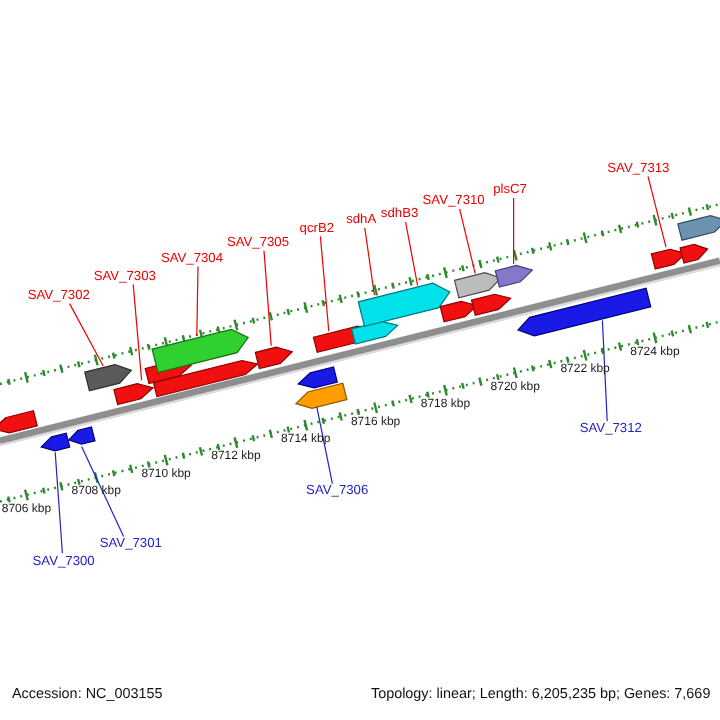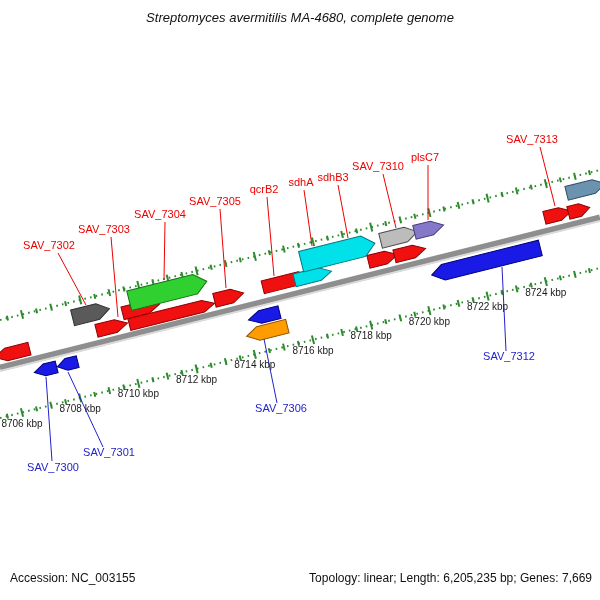--- a/index.html
+++ b/index.html
@@ -10,21 +10,20 @@
   #genome-svg{position:absolute;top:0;left:0;}
   #genome-svg text{font-family:"Liberation Sans",sans-serif;}
   .statusbar{position:absolute;top:571px;left:0;width:100%;font-size:12px;color:#111;}
   .statusbar .acc{position:absolute;left:10px;text-align:right;}
   .statusbar .sum{position:absolute;right:8px;}
 </style>
 </head>
 <body>
 
 <div class="page">
-  <div class="title">Streptomyces avermitilis MA-4680, complete genome</div>
   <svg id="genome-svg" width="600" height="600" viewBox="0 0 600 600">
       <line x1="0" y1="320" x2="600" y2="170" stroke="#2d8a2d" stroke-width="2" stroke-dasharray="1.6 4.2"></line>
       <line x1="0" y1="418" x2="600" y2="268" stroke="#2d8a2d" stroke-width="2" stroke-dasharray="1.6 4.2"></line>
       <line x1="6.843749999999999" y1="315.71225" x2="8.056249999999999" y2="320.56275" stroke="#2d8a2d" stroke-width="2"></line>
       <line x1="6.843749999999999" y1="413.71225" x2="8.056249999999999" y2="418.56275" stroke="#2d8a2d" stroke-width="2"></line>
       <line x1="20.90875" y1="310.13455" x2="23.09125" y2="318.86545" stroke="#2d8a2d" stroke-width="2"></line>
       <line x1="20.90875" y1="408.13455" x2="23.09125" y2="416.86545" stroke="#2d8a2d" stroke-width="2"></line>
       <line x1="35.943749999999994" y1="308.43725" x2="37.15625" y2="313.28775" stroke="#2d8a2d" stroke-width="2"></line>
       <line x1="35.943749999999994" y1="406.43725" x2="37.15625" y2="411.28775" stroke="#2d8a2d" stroke-width="2"></line>
       <line x1="50.25125" y1="303.82965" x2="51.948750000000004" y2="310.62035000000003" stroke="#2d8a2d" stroke-width="2"></line>

